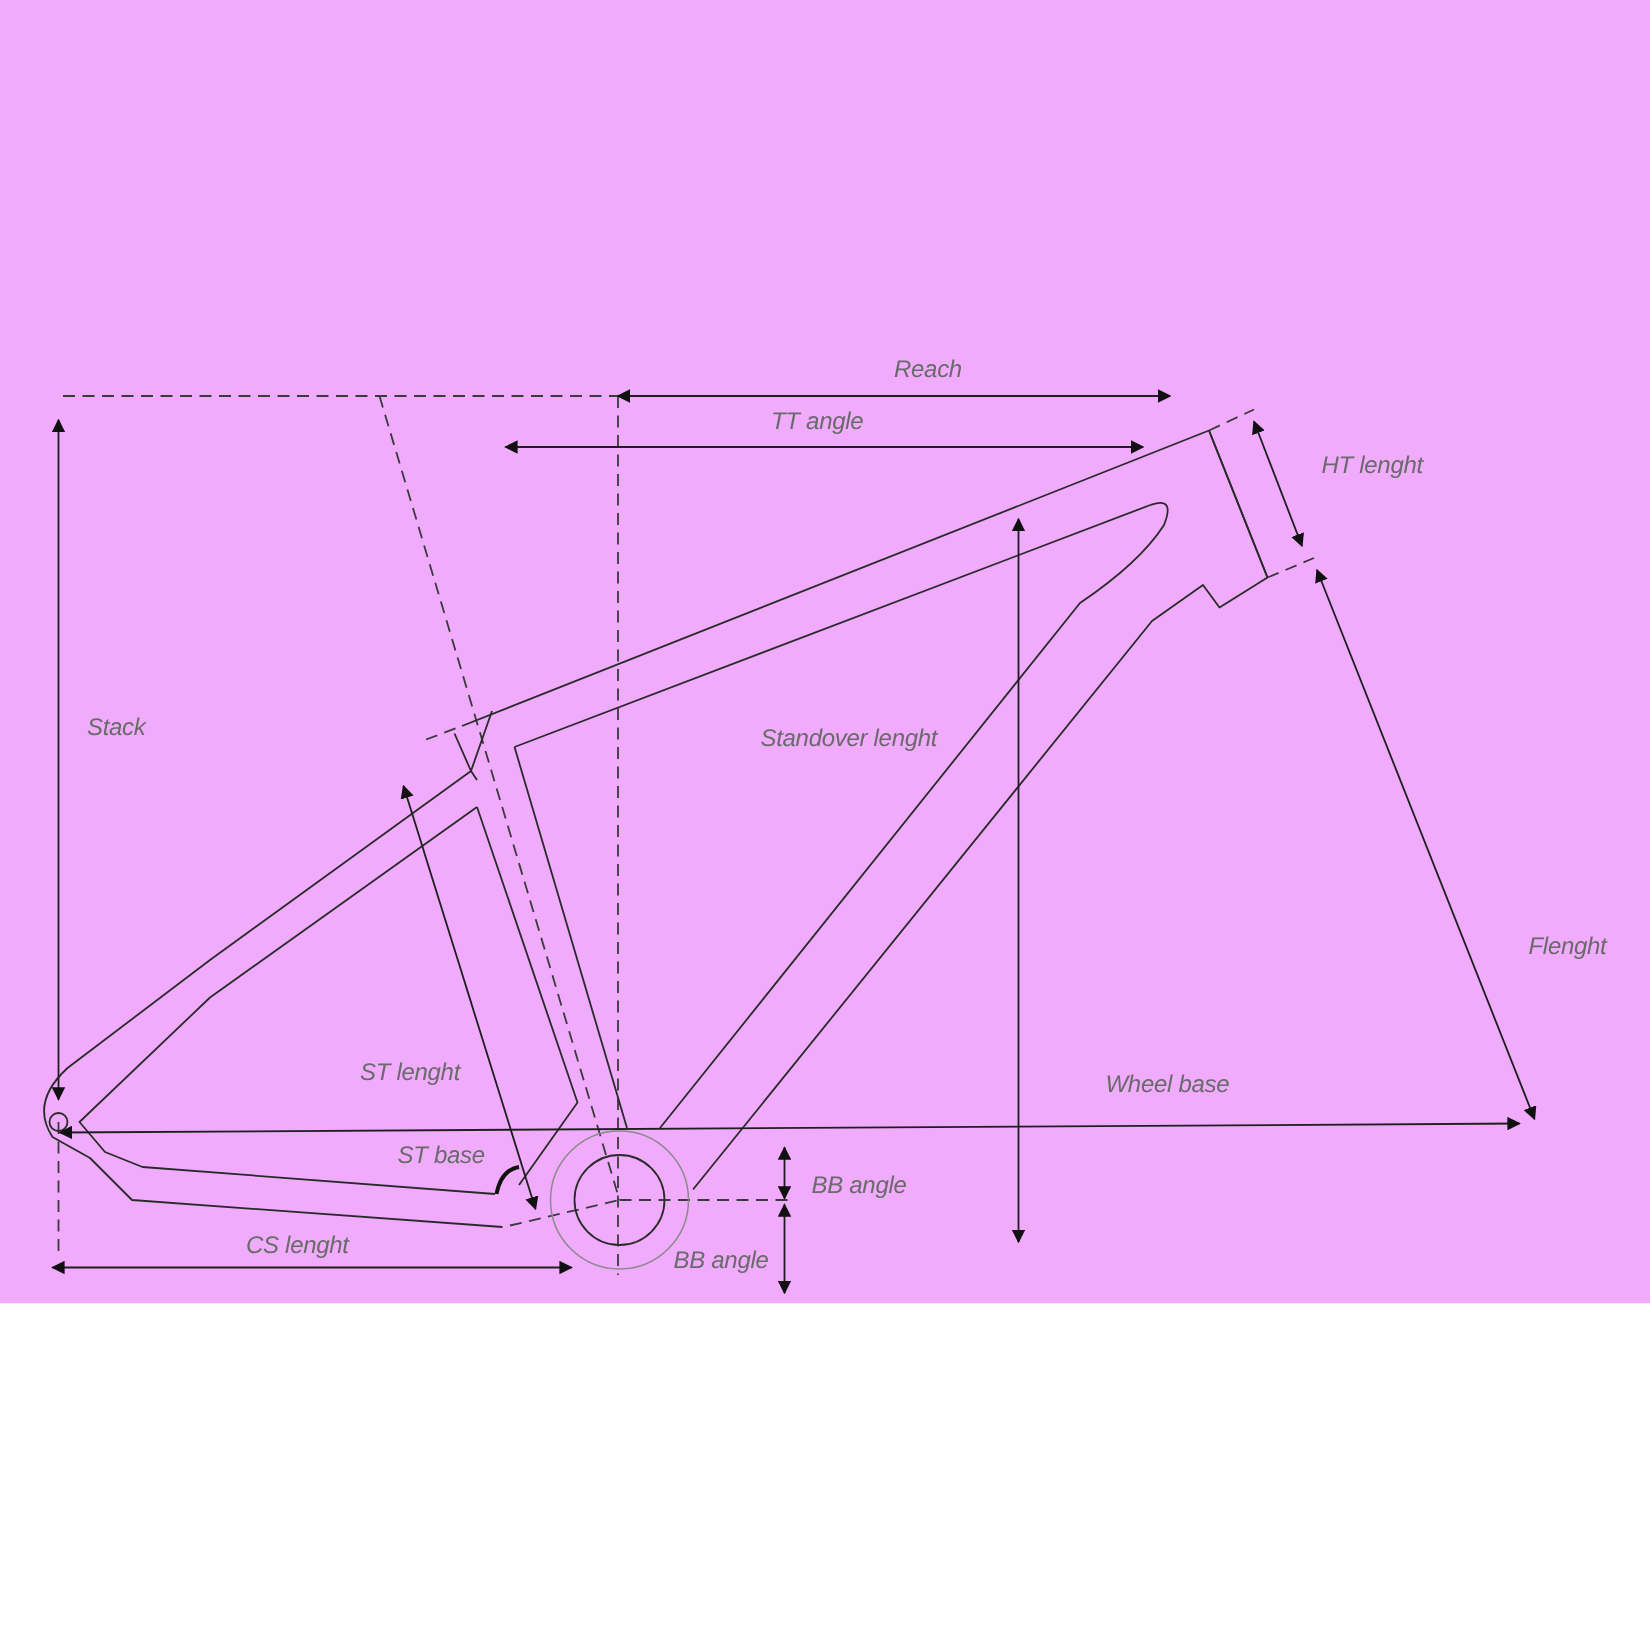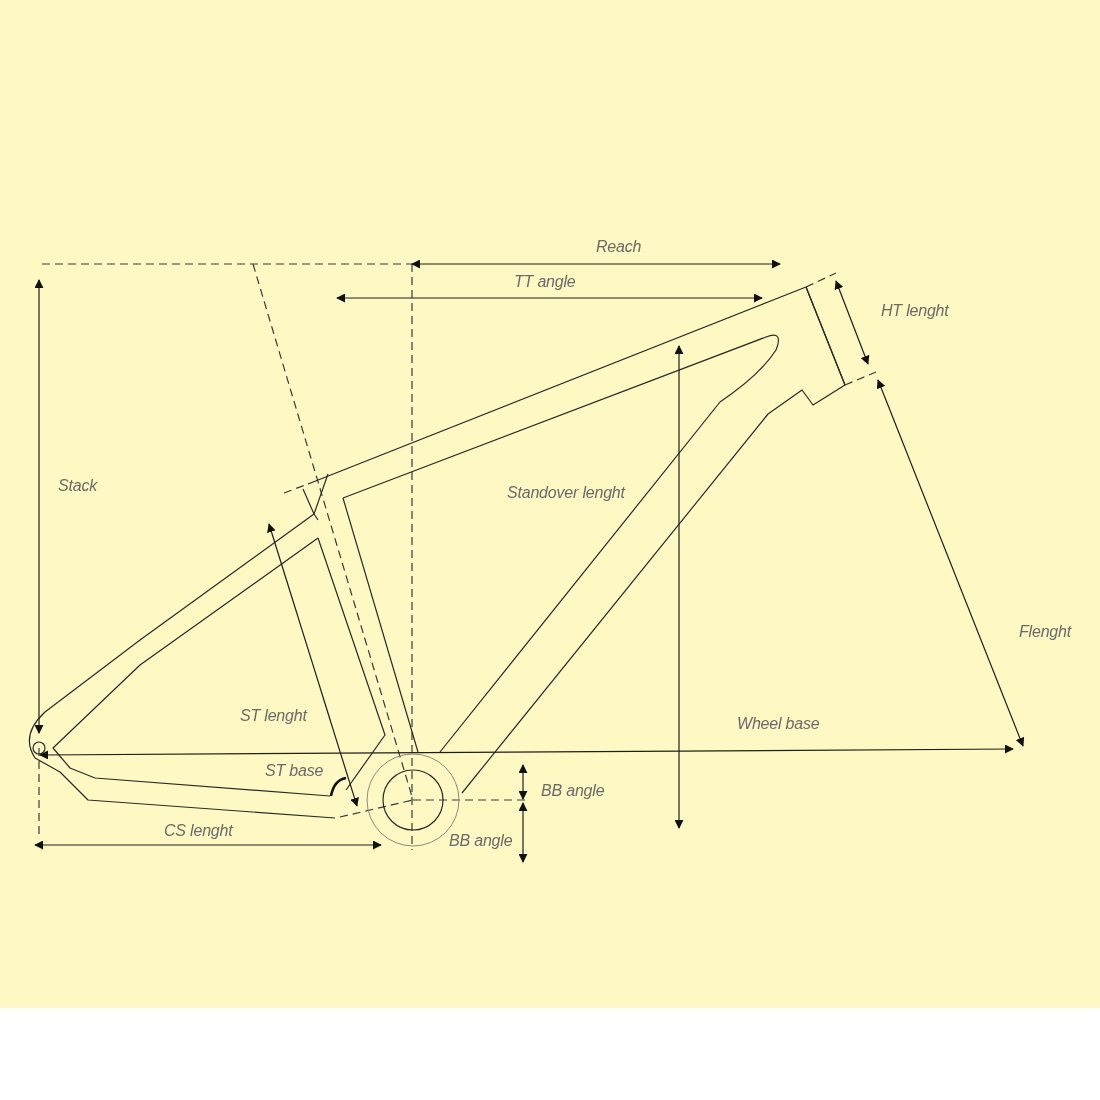--- a/index.html
+++ b/index.html
@@ -1,16 +1,16 @@
 <!DOCTYPE html>
 <html><head>
   <meta charset="utf-8">
   <style>
     html, body { margin: 0; padding: 0; background: #ffffff; }
-    #stage { position: relative; width: 1100px; height: 1008px; background: #fef9c3; overflow: hidden; }
+    #stage { position: relative; width: 1100px; height: 869px; background: #f0abfc; overflow: hidden; }
     svg { position: absolute; left: 0; top: 0; }
     .frame { fill: none; stroke: #2a2a2a; stroke-width: 1.2; stroke-linejoin: round; }
     .dim { fill: none; stroke: #1e1e1e; stroke-width: 1.2; }
     .dash { fill: none; stroke: #3a3a3a; stroke-width: 1.2; stroke-dasharray: 8 5; }
     .thin { fill: none; stroke: #8a8a8a; stroke-width: 1; }
     .angle { fill: none; stroke: #111; stroke-width: 2.6; }
     .label { position: absolute; font-family: "Liberation Sans", sans-serif; font-style: italic; font-size: 16px; color: #6a6a6a; white-space: nowrap; letter-spacing: -0.2px; }
   </style>
 </head>
 <body>

